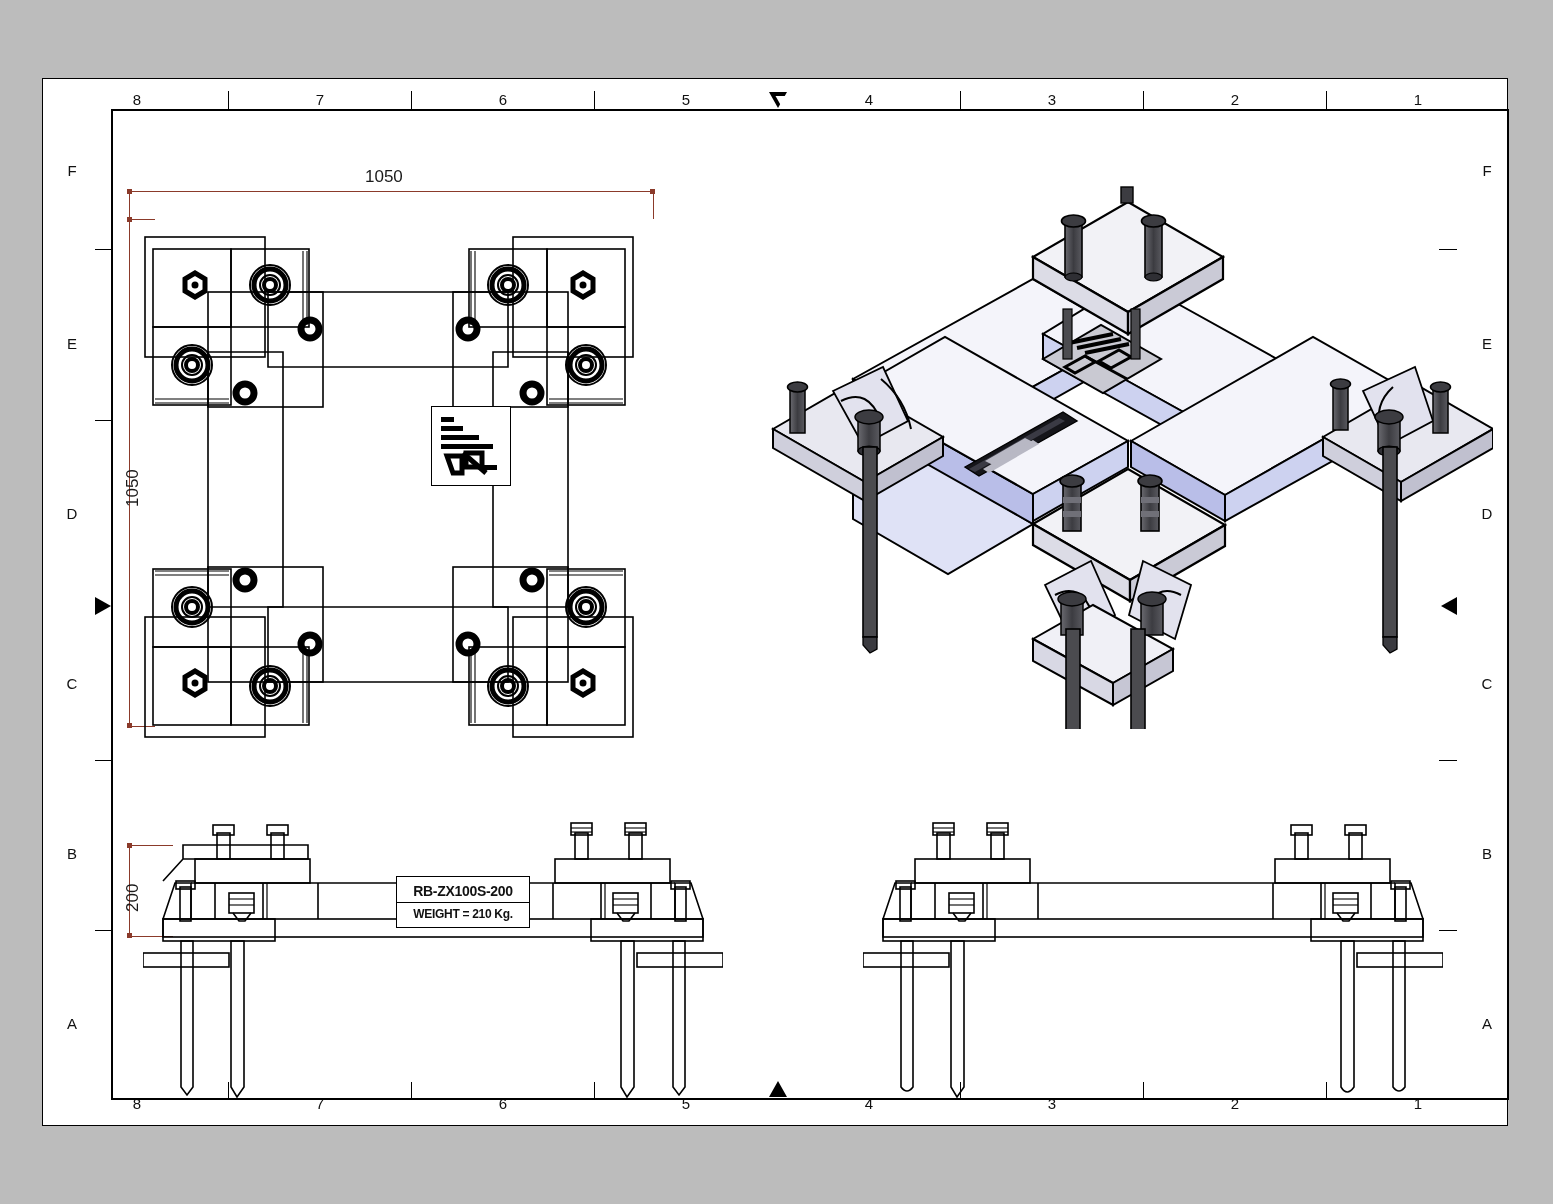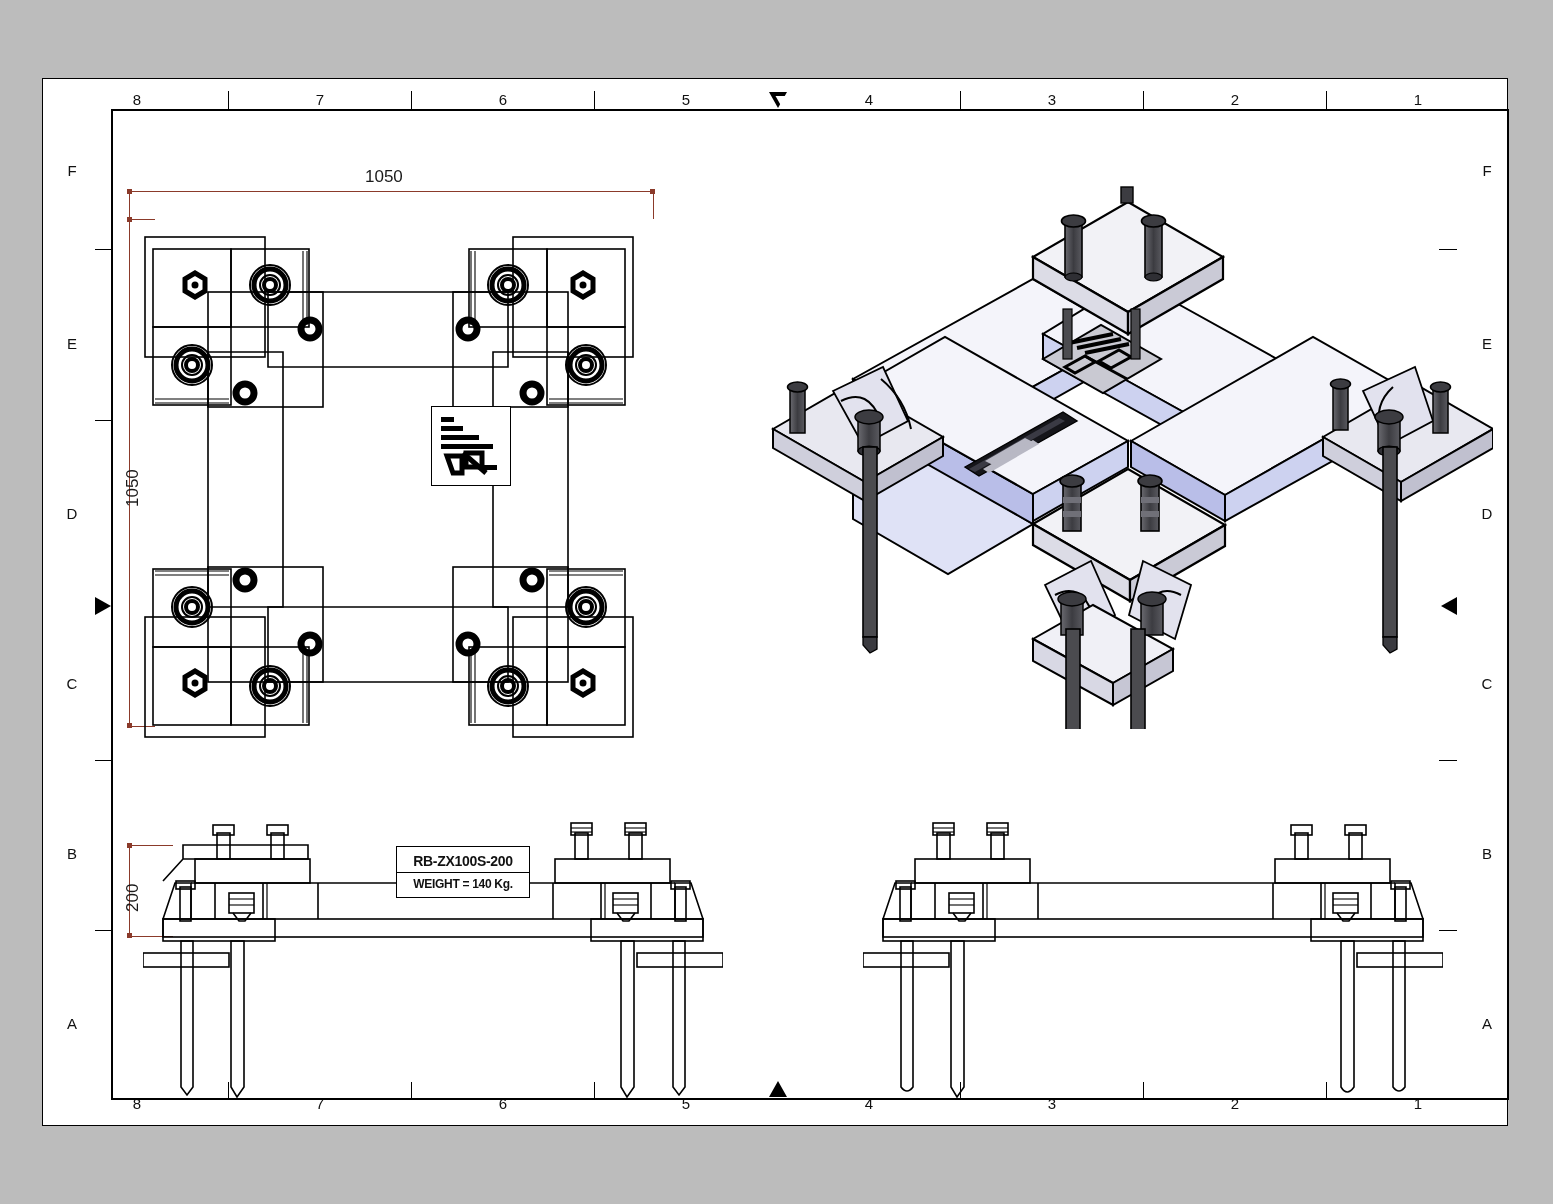--- a/index.html
+++ b/index.html
@@ -592,24 +592,24 @@
           <path class="nofill" d="M88,122 L101,122 L101,268 L94,278 L88,268 Z"></path>
         </g>
         <g>
           <path class="nofill" d="M478,122 L491,122 L491,268 L484,278 L478,268 Z"></path>
         </g>
         <g>
           <path class="nofill" d="M530,122 L542,122 L542,268 L536,276 L530,268 Z"></path>
         </g>
       </svg>
 
-      <div class="plate" style="left:293px;top:47px;width:132px;height:50px;">
+      <div class="plate" style="left:293px;top:77px;width:132px;height:50px;">
         <div class="plate-line" style="font-size:14px;margin-bottom:3px;">RB-ZX100S-200</div>
         <div class="plate-sep"></div>
-        <div class="plate-line" style="font-size:12px;margin-top:4px;">WEIGHT = 140 Kg.</div>
+        <div class="plate-line" style="font-size:12px;margin-top:4px;">WEIGHT = 210 Kg.</div>
       </div>
     </div>
 
     <div style="position:absolute;left:800px;top:720px;width:640px;height:290px;">
       <svg width="580" height="290" viewBox="0 0 580 290" style="position:absolute;left:20px;top:20px;">
 
         <rect class="nofill" x="20" y="100" width="540" height="18"></rect>
         <path class="nofill" d="M20,100 L32,64 L48,64 L48,100"></path>
         <path class="nofill" d="M560,100 L548,64 L532,64 L532,100"></path>
         <line class="ln" x1="48" y1="64" x2="532" y2="64" stroke="#000" stroke-width="1.6"></line>

